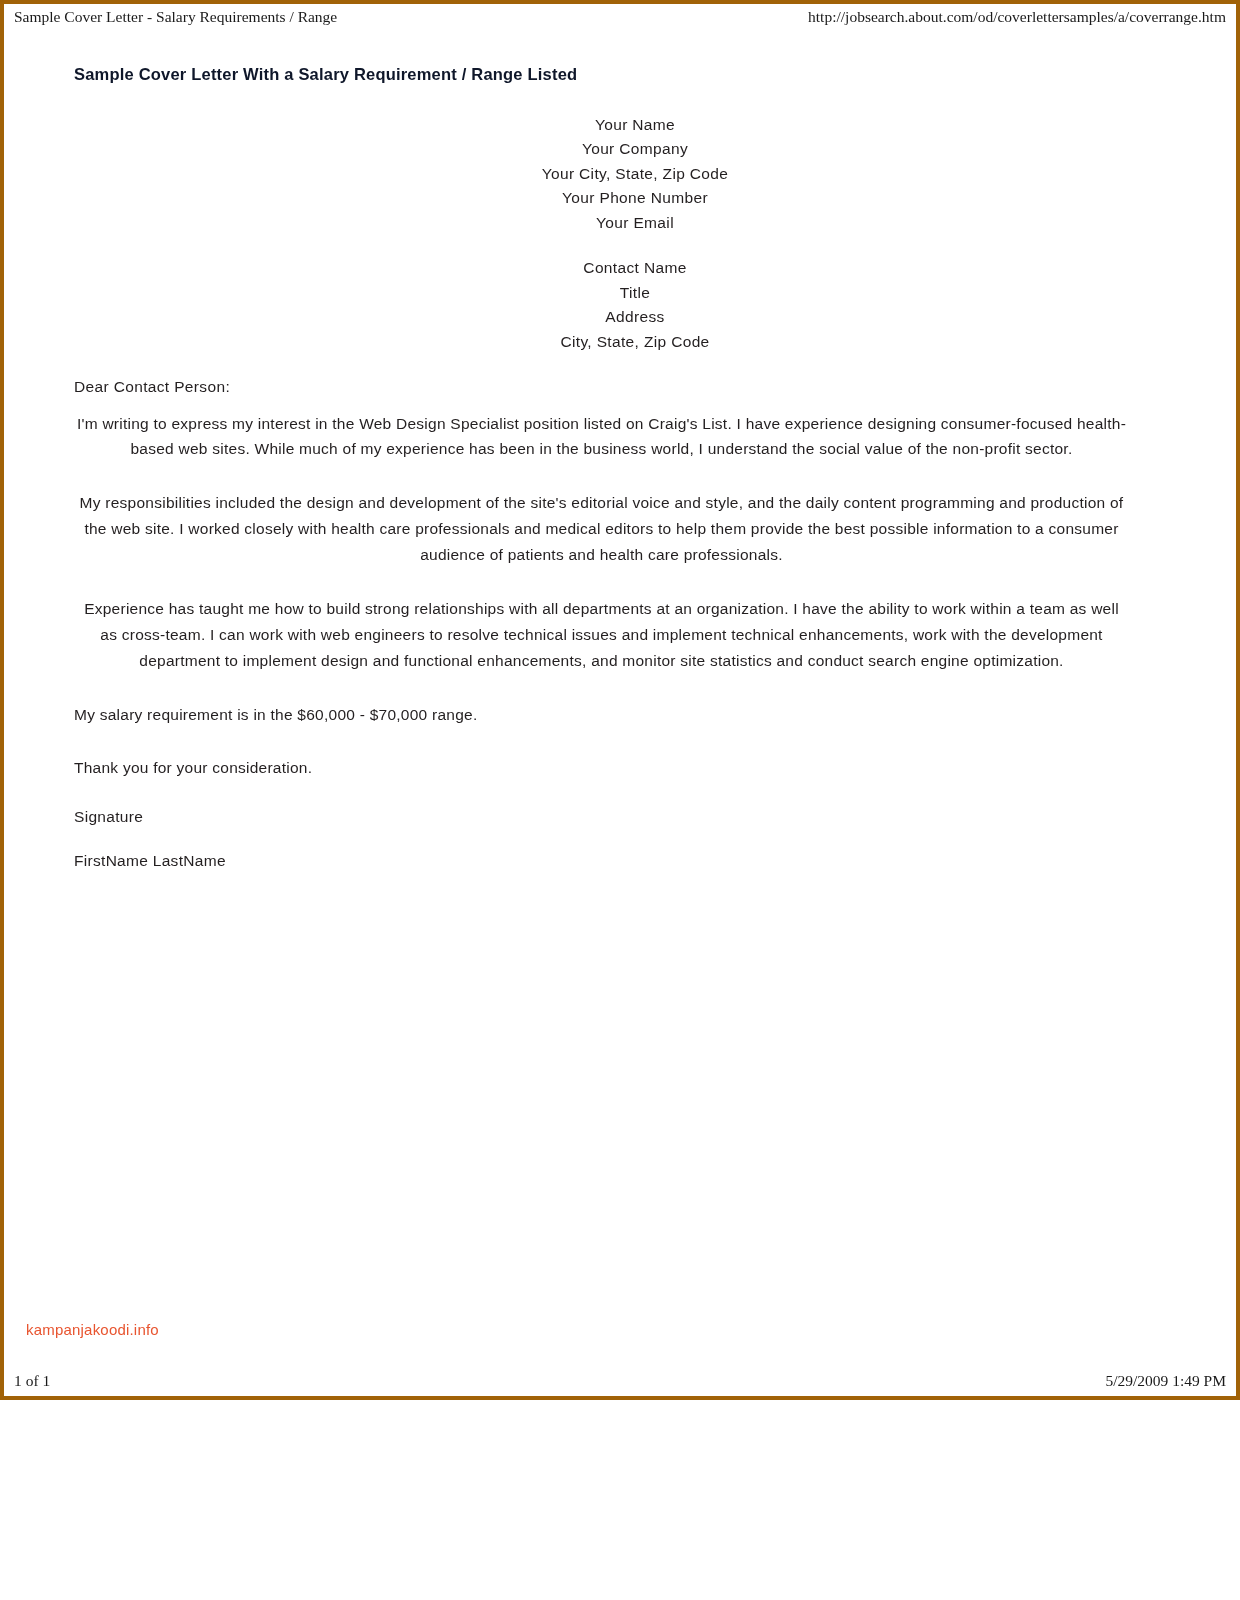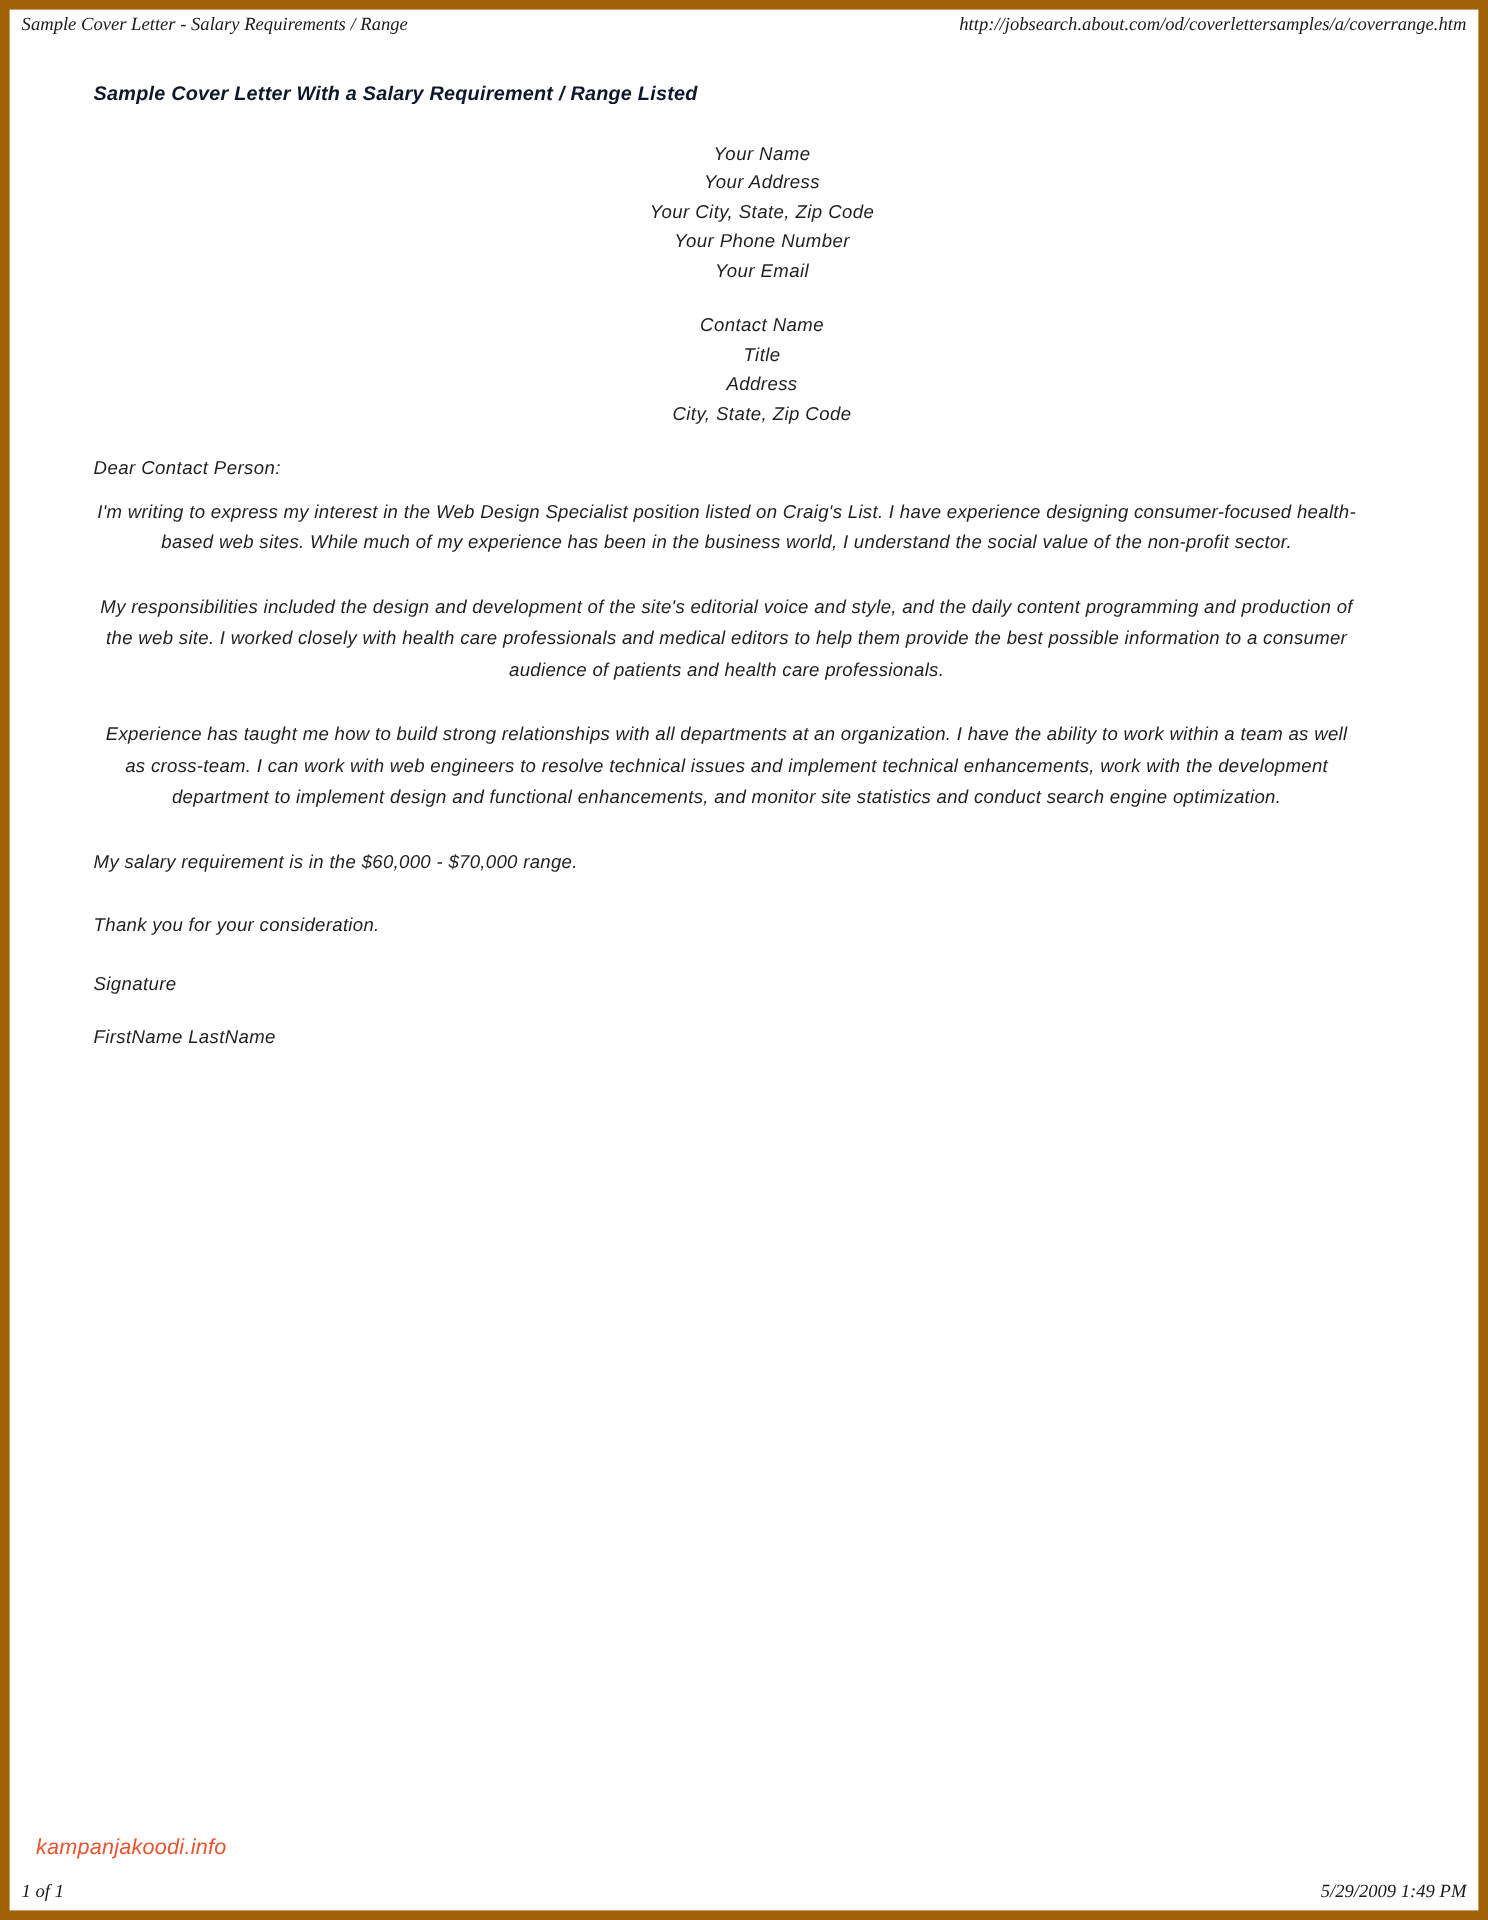--- a/index.html
+++ b/index.html
@@ -9,25 +9,24 @@
   }
   body {
     width: 1240px;
     height: 1600px;
     font-family: "Liberation Sans", sans-serif;
     overflow: hidden;
   }
   .page-frame {
     box-sizing: border-box;
     width: 1240px;
-    height: 1600px;
-    border: 8px solid #a16207;
+    height: 1400px;
+    border: 4px solid #a16207;
     background: #ffffff;
     position: relative;
-    font-style: italic;
   }
   .print-header {
     position: absolute;
     top: 4px;
     left: 0;
     right: 0;
     height: 24px;
     padding: 0 10px;
     box-sizing: border-box;
     display: flex;
@@ -89,23 +88,23 @@
     letter-spacing: 0.3px;
   }
   .sig-name {
     margin: 0;
     letter-spacing: 0.3px;
   }
 
   .watermark {
     position: absolute;
     left: 22px;
-    bottom: 42px;
+    bottom: 58px;
     font-family: "Liberation Sans", sans-serif;
-    font-size: 18px;
+    font-size: 15px;
     color: #e8542f;
     letter-spacing: 0.2px;
   }
   .print-footer {
     position: absolute;
     left: 0;
     right: 0;
     bottom: 6px;
     padding: 0 10px;
     box-sizing: border-box;
@@ -127,21 +126,21 @@
     <span class="hdr-left">Sample Cover Letter - Salary Requirements / Range</span>
     <span class="hdr-right">http://jobsearch.about.com/od/coverlettersamples/a/coverrange.htm</span>
   </div>
 
   <div class="doc-body">
 
     <div class="doc-title">Sample Cover Letter With a Salary Requirement  /  Range Listed</div>
 
     <div class="block">
       <div class="line">Your Name</div>
-      <div class="line">Your Address</div>
+      <div class="line">Your Company</div>
       <div class="line">Your City, State, Zip Code</div>
       <div class="line">Your Phone Number</div>
       <div class="line">Your Email</div>
     </div>
 
     <div class="block">
       <div class="line">Contact Name</div>
       <div class="line">Title</div>
       <div class="line">Address</div>
       <div class="line">City, State, Zip Code</div>

